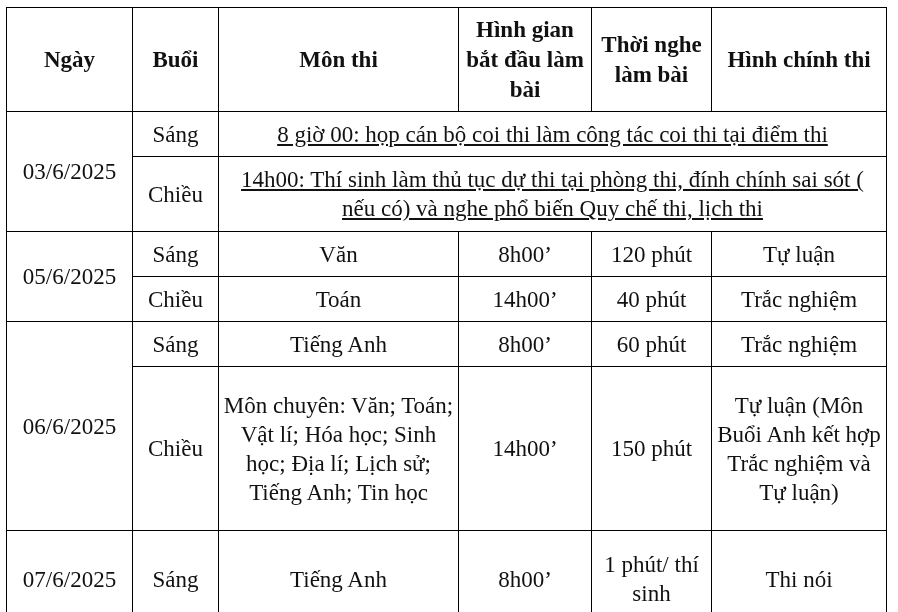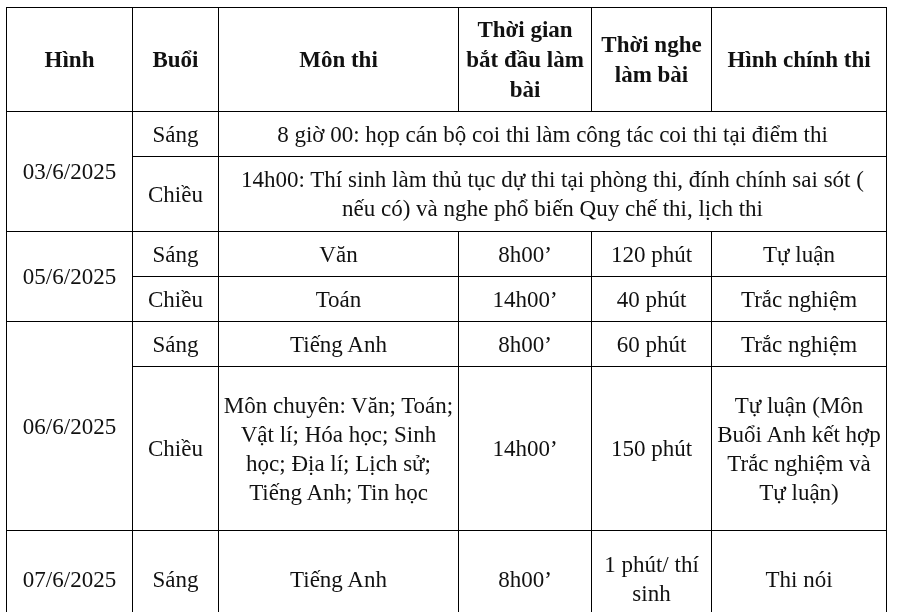--- a/index.html
+++ b/index.html
@@ -22,40 +22,40 @@
   .col-session { width: 86px; }
   .col-subject { width: 240px; }
   .col-start { width: 133px; }
   .col-duration { width: 120px; }
   .col-form { width: 175px; }
   tr.h-head { height: 104px; }
   tr.h-45 { height: 45px; }
   tr.h-75 { height: 75px; }
   tr.h-164 { height: 164px; }
   tr.h-75b { height: 97px; }
-  td.span-note { text-align: center; padding: 0 10px; }
+  td.span-note { text-align: center; padding: 0 10px; text-decoration: underline; }
 </style>
 </head>
 <body>
 
 <table class="schedule">
   <colgroup>
     <col class="col-date">
       <col class="col-session">
       <col class="col-subject">
     <col class="col-start">
       <col class="col-duration">
       <col class="col-form">
   </colgroup>
   <tbody>
       <tr class="h-head">
-    <th>Hình</th>
+    <th>Ngày</th>
     <th>Buổi</th>
     <th>Môn thi</th>
-    <th>Thời gian bắt đầu làm bài</th>
+    <th>Hình gian bắt đầu làm bài</th>
     <th>Thời nghe làm bài</th>
     <th>Hình chính thi</th>
   </tr>
 
   <tr class="h-45">
     <td rowspan="2">03/6/2025</td>
     <td>Sáng</td>
     <td colspan="4" class="span-note">8 giờ 00: họp cán bộ coi thi làm công tác coi thi tại điểm thi</td>
   </tr>
   <tr class="h-75">

